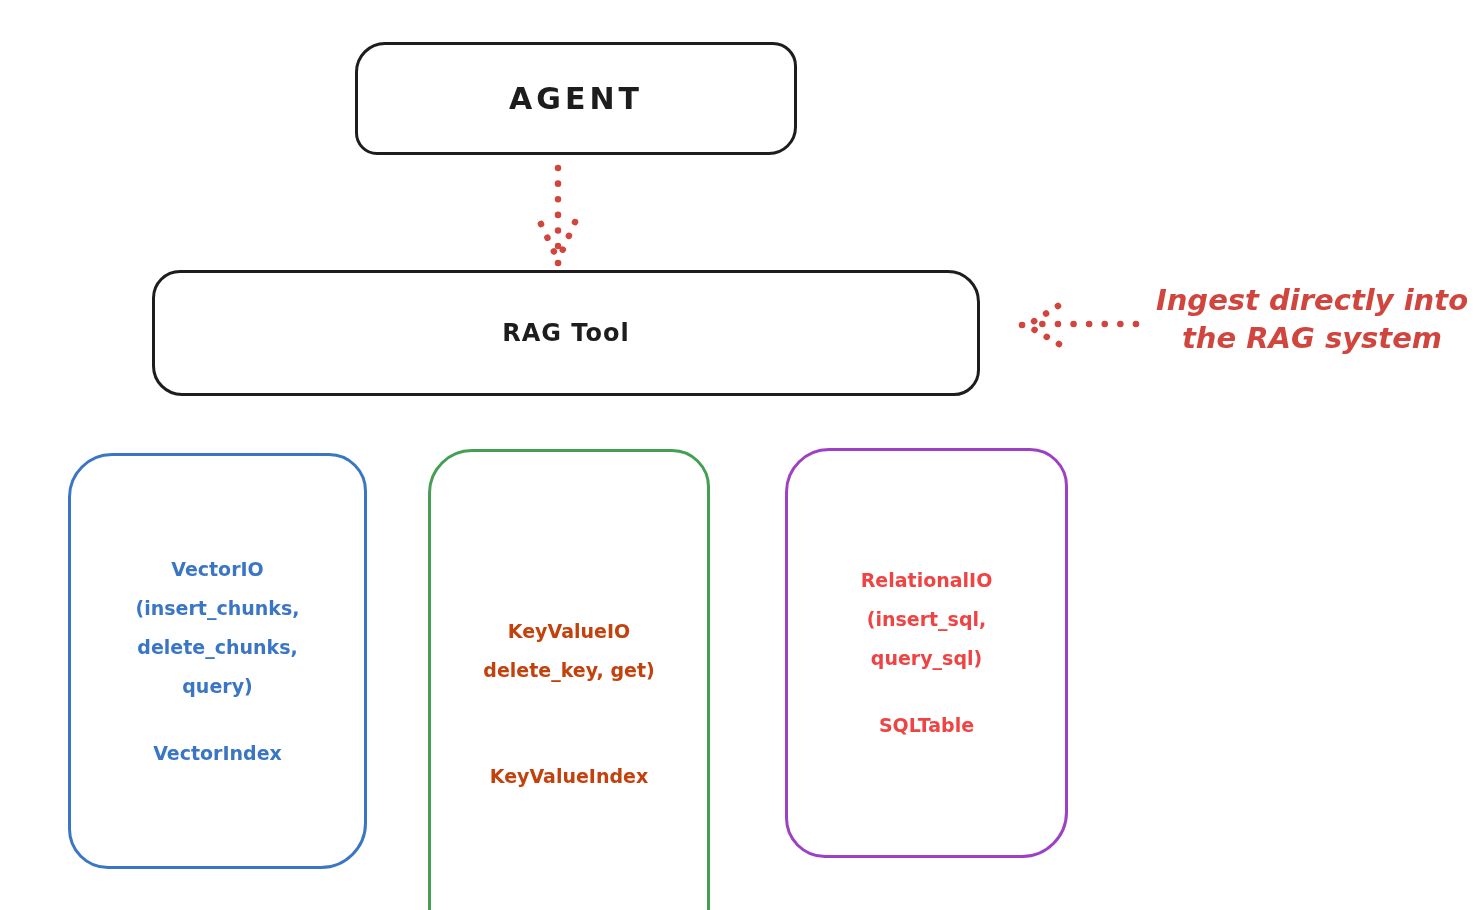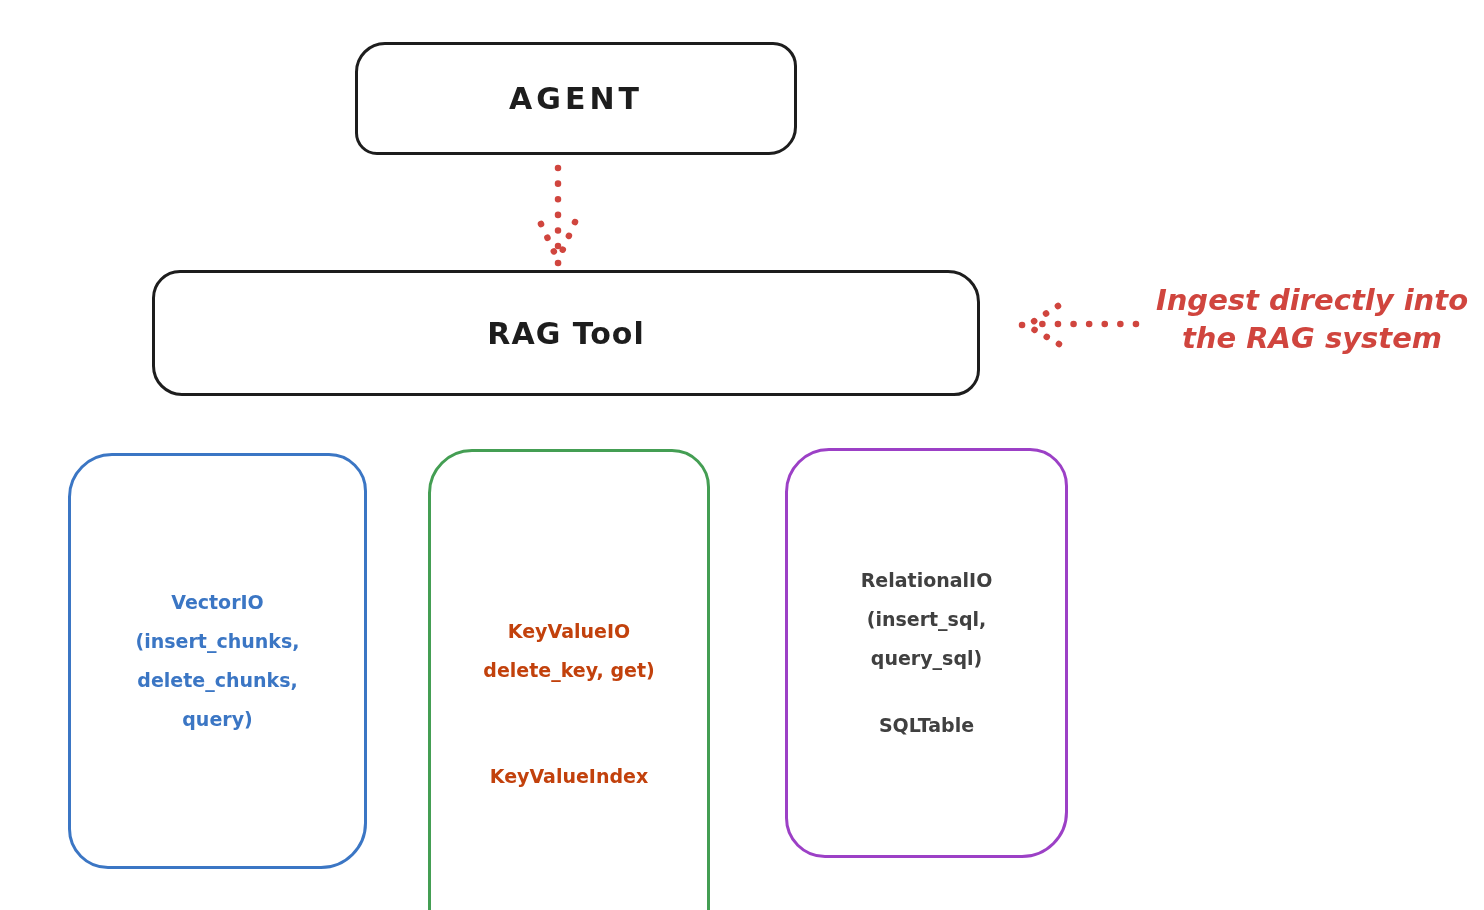--- a/index.html
+++ b/index.html
@@ -24,32 +24,32 @@
     font-weight: 700;
   }
   .agent-box {
     left: 355px; top: 42px; width: 442px; height: 113px;
     border-radius: 30px 24px 28px 22px;
     font-size: 30px; letter-spacing: 4px;
   }
   .rag-box {
     left: 152px; top: 270px; width: 828px; height: 126px;
     border-radius: 28px 32px 26px 30px;
-    font-size: 30px; letter-spacing: 1px; font-weight: 600;
+    font-size: 24px; letter-spacing: 1px; font-weight: 600;
   }
 
   .backend-box {
     top: 450px; width: 290px; height: 412px;
     border-radius: 44px 38px 46px 40px;
     font-size: 19px; font-weight: 600; line-height: 39px;
     padding: 0 8px;
   }
   .backend-vector     { left: 68px;  top: 453px; width: 299px; height: 416px; border: 3.5px solid #3b76c4; color: #3b76c4; }
   .backend-keyvalue   { left: 428px; top: 449px; width: 282px; height: 509px; border: 3.5px solid #449e53; color: #c2410c; gap: 39px; }
-  .backend-relational { left: 785px; top: 448px; width: 283px; height: 410px; border: 3.5px solid #9c40c6; color: #404040; }
+  .backend-relational { left: 785px; top: 448px; width: 283px; height: 410px; border: 3.5px solid #9c40c6; color: #ef4444; }
 
   .index-label { margin-top: 28px; }
 
   .annotation {
     position: absolute;
     left: 1138px; top: 281px; width: 348px;
     color: #d0453e;
     font-size: 29px; line-height: 38px;
     font-weight: 700; font-style: italic;
     text-align: center;
@@ -96,20 +96,21 @@
     <div>the RAG system</div>
   </div>
 
   <div class="box backend-box backend-vector">
     <div>
       <div>VectorIO</div>
       <div>(insert_chunks,</div>
       <div>delete_chunks,</div>
       <div>query)</div>
     </div>
+    <div class="index-label">VectorIndex</div>
   </div>
 
   <div class="box backend-box backend-keyvalue">
     <div>
       <div>KeyValueIO</div>
       <div>delete_key, get)</div>
     </div>
     <div class="index-label">KeyValueIndex</div>
   </div>
 

